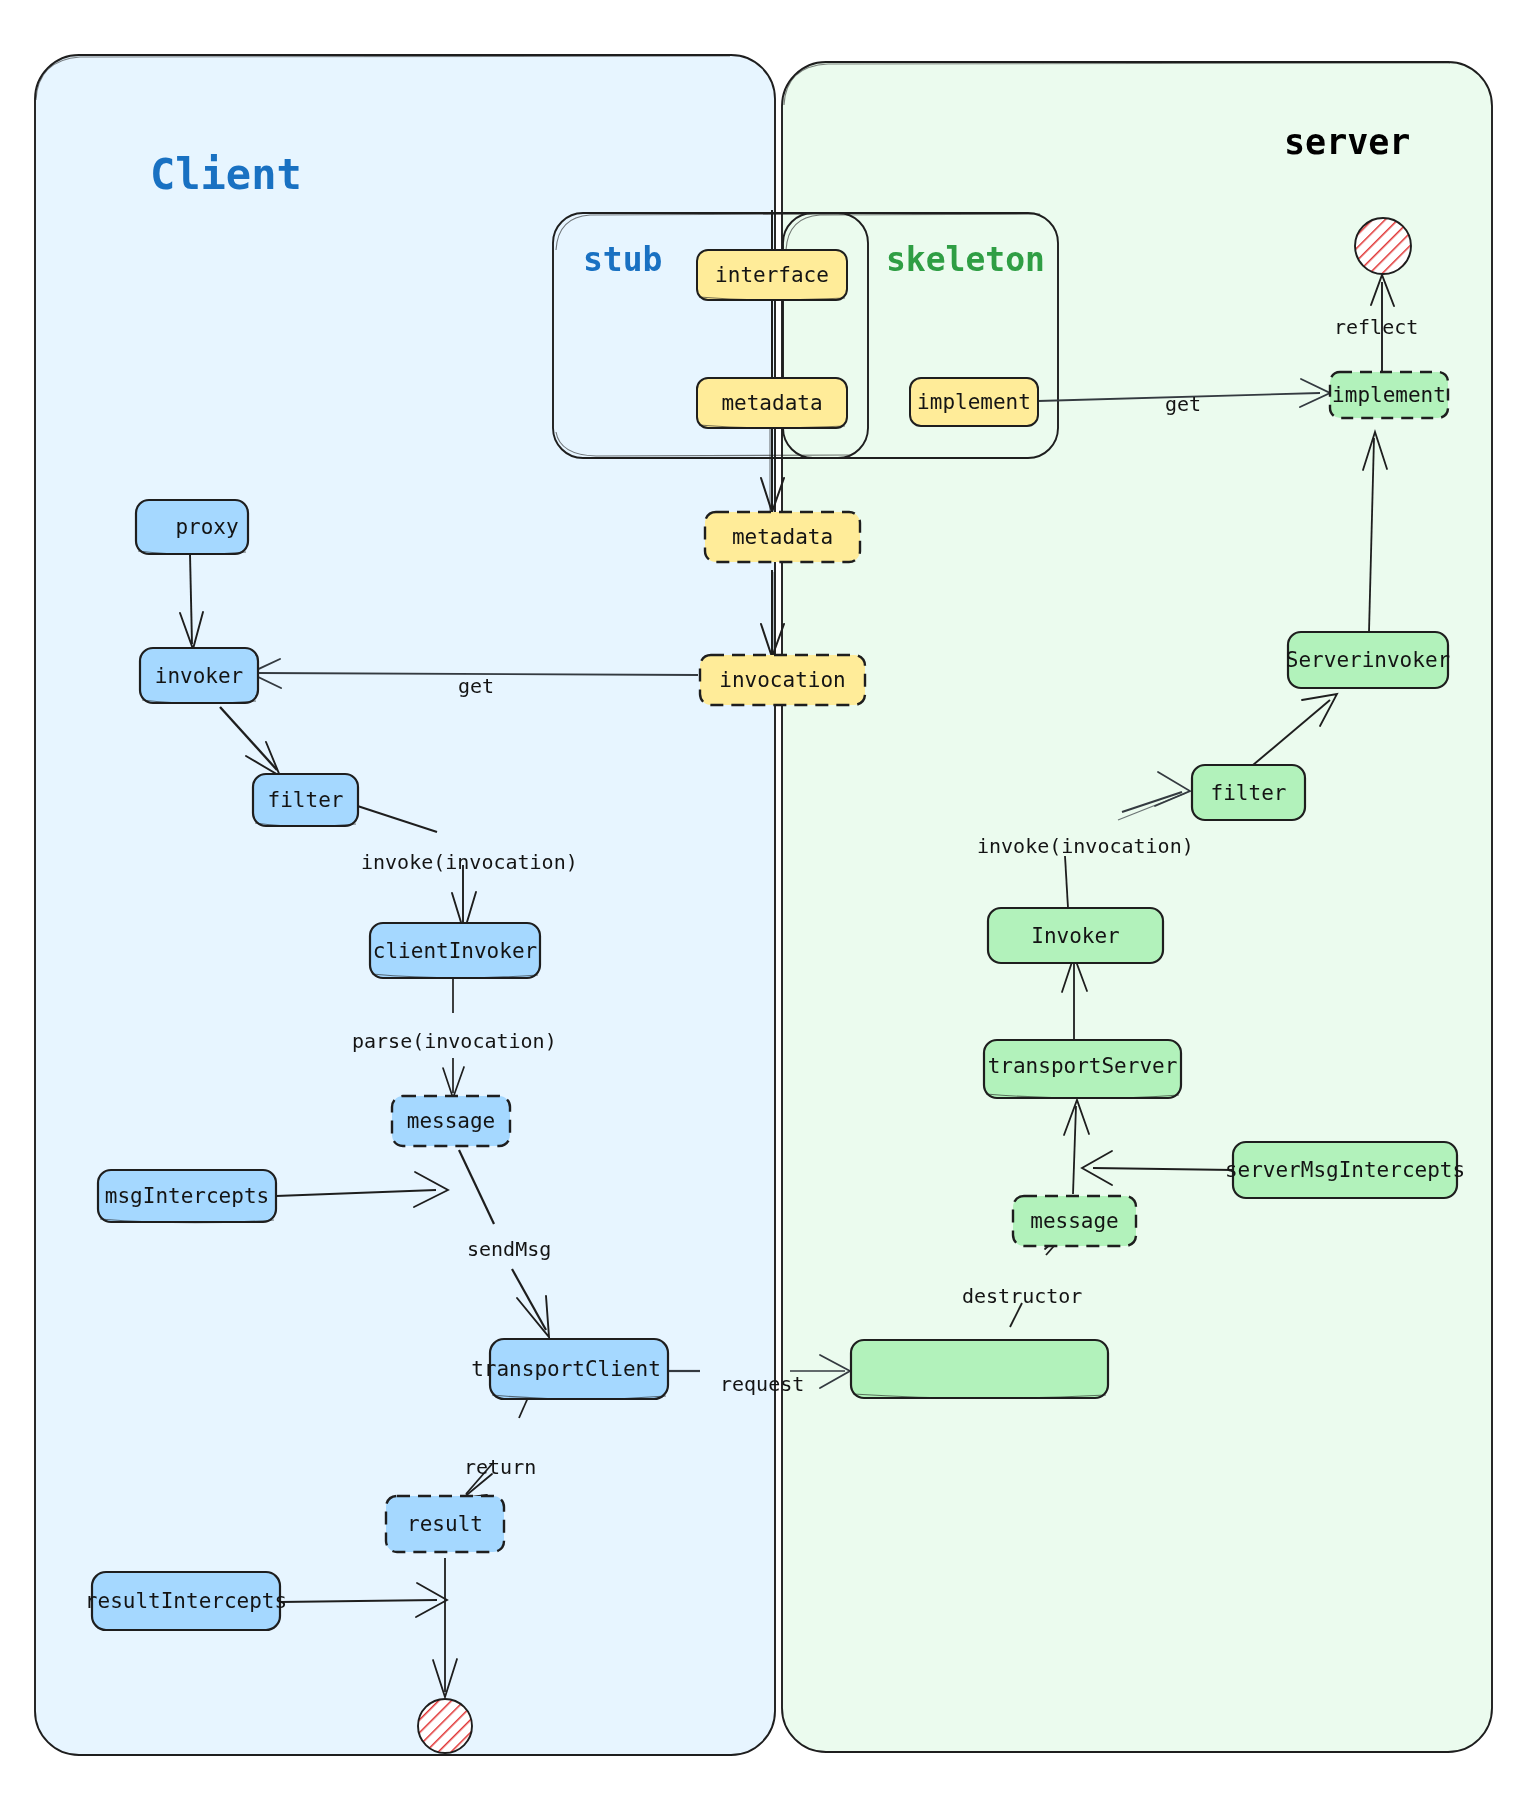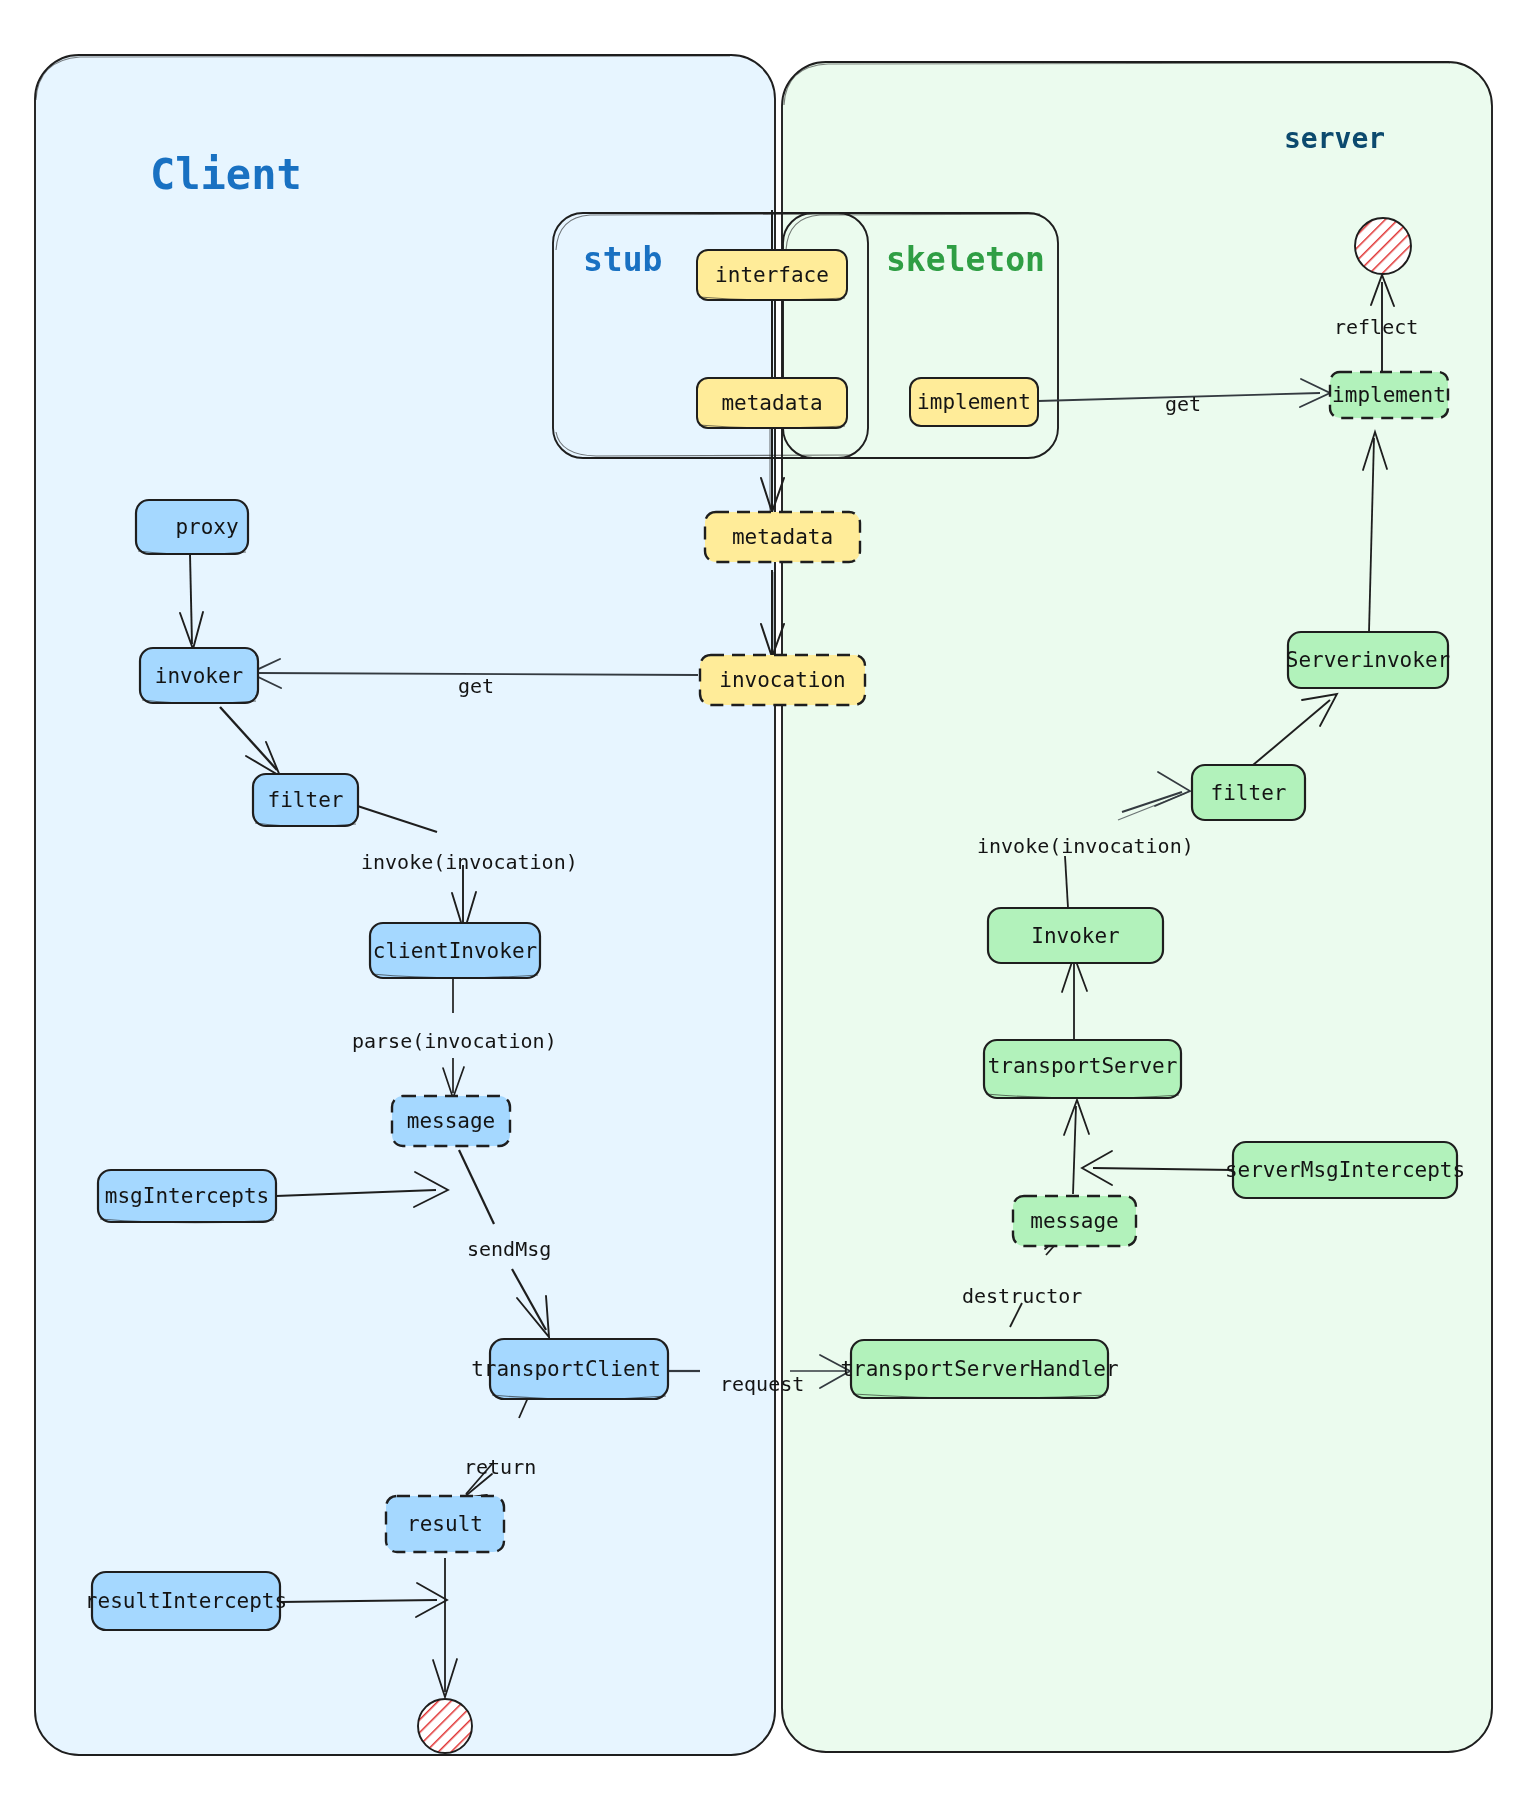--- a/index.html
+++ b/index.html
@@ -19,21 +19,21 @@
   .node span{display:block;}
   .nlabel{font-size:21px;letter-spacing:0px;}
 
   .grouptitle{
     position:absolute;
     font-family:"DejaVu Sans Mono","Liberation Mono",monospace;
     font-weight:700;
     white-space:nowrap;
   }
   .gt-client{font-size:42px;color:#1971c2;}
-  .gt-server{font-size:28px;color:#0c4a6e;}
+  .gt-server{font-size:35px;color:#000000;}
   .gt-stub{font-size:33px;color:#1971c2;}
   .gt-skeleton{font-size:33px;color:#2f9e44;}
 
   .edgelabel{
     position:absolute;
     font-family:"DejaVu Sans Mono","Liberation Mono",monospace;
     font-size:20px;
     color:#141414;
     white-space:nowrap;
     background:transparent;
@@ -369,23 +369,20 @@
     </div>
   <div class="node" style="left:984px;top:1040px;width:197px;height:52px;">
       <span class="nlabel">transportServer</span>
     </div>
   <div class="node" style="left:1233px;top:1142px;width:224px;height:56px;">
       <span class="nlabel">serverMsgIntercepts</span>
     </div>
   <div class="node" style="left:1013px;top:1196px;width:123px;height:50px;">
       <span class="nlabel">message</span>
     </div>
-  <div class="node" style="left:851px;top:1340px;width:257px;height:58px;">
-      <span class="nlabel">transportServerHandler</span>
-    </div>
 
   <div class="edgelabel" style="left:458px;top:662px;">get</div>
   <div class="edgelabel" style="left:1165px;top:380px;">get</div>
   <div class="edgelabel" style="left:1334px;top:303px;">reflect</div>
   <div class="edgelabel" style="left:361px;top:838px;">invoke(invocation)</div>
   <div class="edgelabel" style="left:352px;top:1017px;">parse(invocation)</div>
   <div class="edgelabel" style="left:467px;top:1225px;">sendMsg</div>
   <div class="edgelabel" style="left:464px;top:1443px;">return</div>
   <div class="edgelabel" style="left:720px;top:1360px;">request</div>
   <div class="edgelabel" style="left:962px;top:1272px;">destructor</div>

